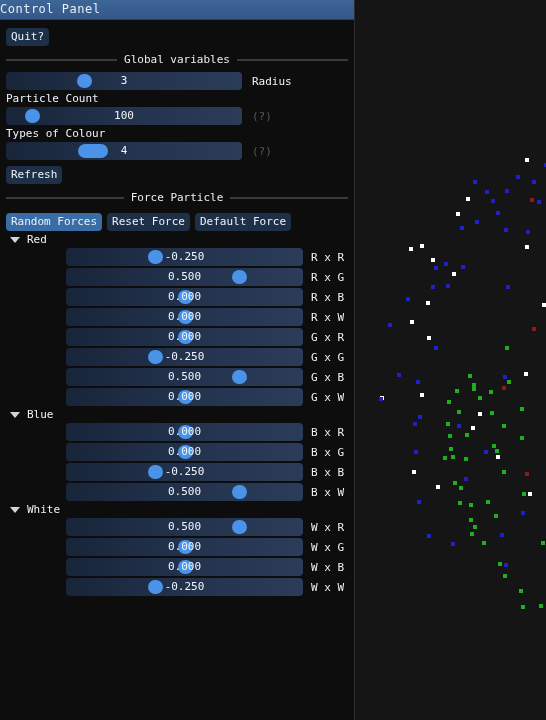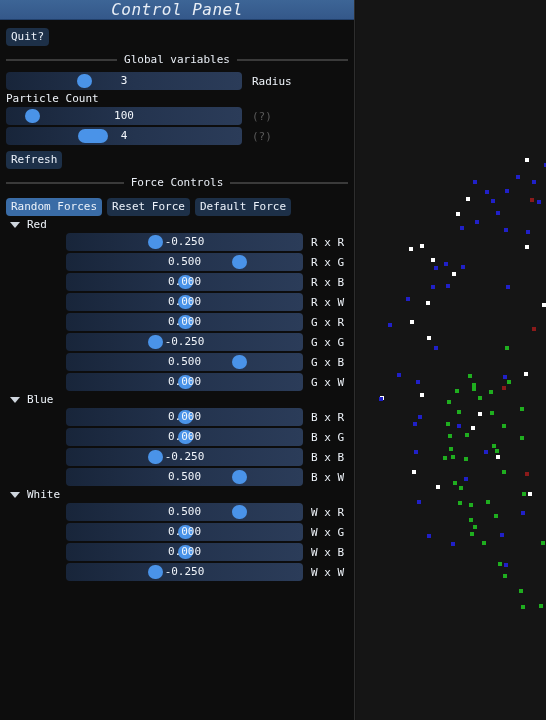--- a/index.html
+++ b/index.html
@@ -22,24 +22,23 @@
   
   #panel{
     position:absolute;left:0;top:0;width:354px;height:720px;
     background:#0d0d0d;
     border-right:1px solid #2e2e2e;
     overflow:hidden;
   }
   #titlebar{
     height:19px;line-height:19px;
     background:linear-gradient(to bottom,#3d6596 0%,#34588a 100%);
-    color:#e8eef6;text-align:center;
-    font-size:16px;letter-spacing:.5px;
+    color:#e8eef6;text-align:left;
+    font-size:12px;letter-spacing:.5px;
     border-bottom:1px solid #22406b;
-    font-style:italic;
   }
   #body{padding:5px 0 0 0;}
 
   .btn{
     display:inline-block;
     font-size:11px;line-height:16px;
     color:#ecf2fa;
     background:#1d3category;
     border-radius:4px;
     padding:1px 5px;
@@ -248,35 +247,36 @@
 
       <div class="freetext">Particle Count</div>
       <div class="gline">
         <div class="slider">
           <div class="knob" style="left: 11%;"></div>
           <div class="val">100</div>
         </div>
         <span class="gl-label hint">(?)</span>
       </div>
 
+      <div class="freetext">Types of Colour</div>
       <div class="gline">
         <div class="slider">
           <div class="knob wide" style="left: 37%;"></div>
           <div class="val">4</div>
         </div>
         <span class="gl-label hint">(?)</span>
       </div>
 
       <div class="row" style="margin-top:3px;">
         <span class="btn dark">Refresh</span>
       </div>
 
       <div class="sechead">
         <span class="rule left"></span>
-        <span>Force Controls</span>
+        <span>Force Particle</span>
         <span class="rule right"></span>
       </div>
 
       <div class="row" id="force-buttons"><span class="btn bright">Random Forces</span><span class="btn dark" style="margin-left: 5px;">Reset Force</span><span class="btn dark" style="margin-left: 5px;">Default Force</span></div>
 
       <div id="force-groups">
           <div class="group">
             <div class="grouphead">
               <span class="tri"></span>
               <span>Red</span>

